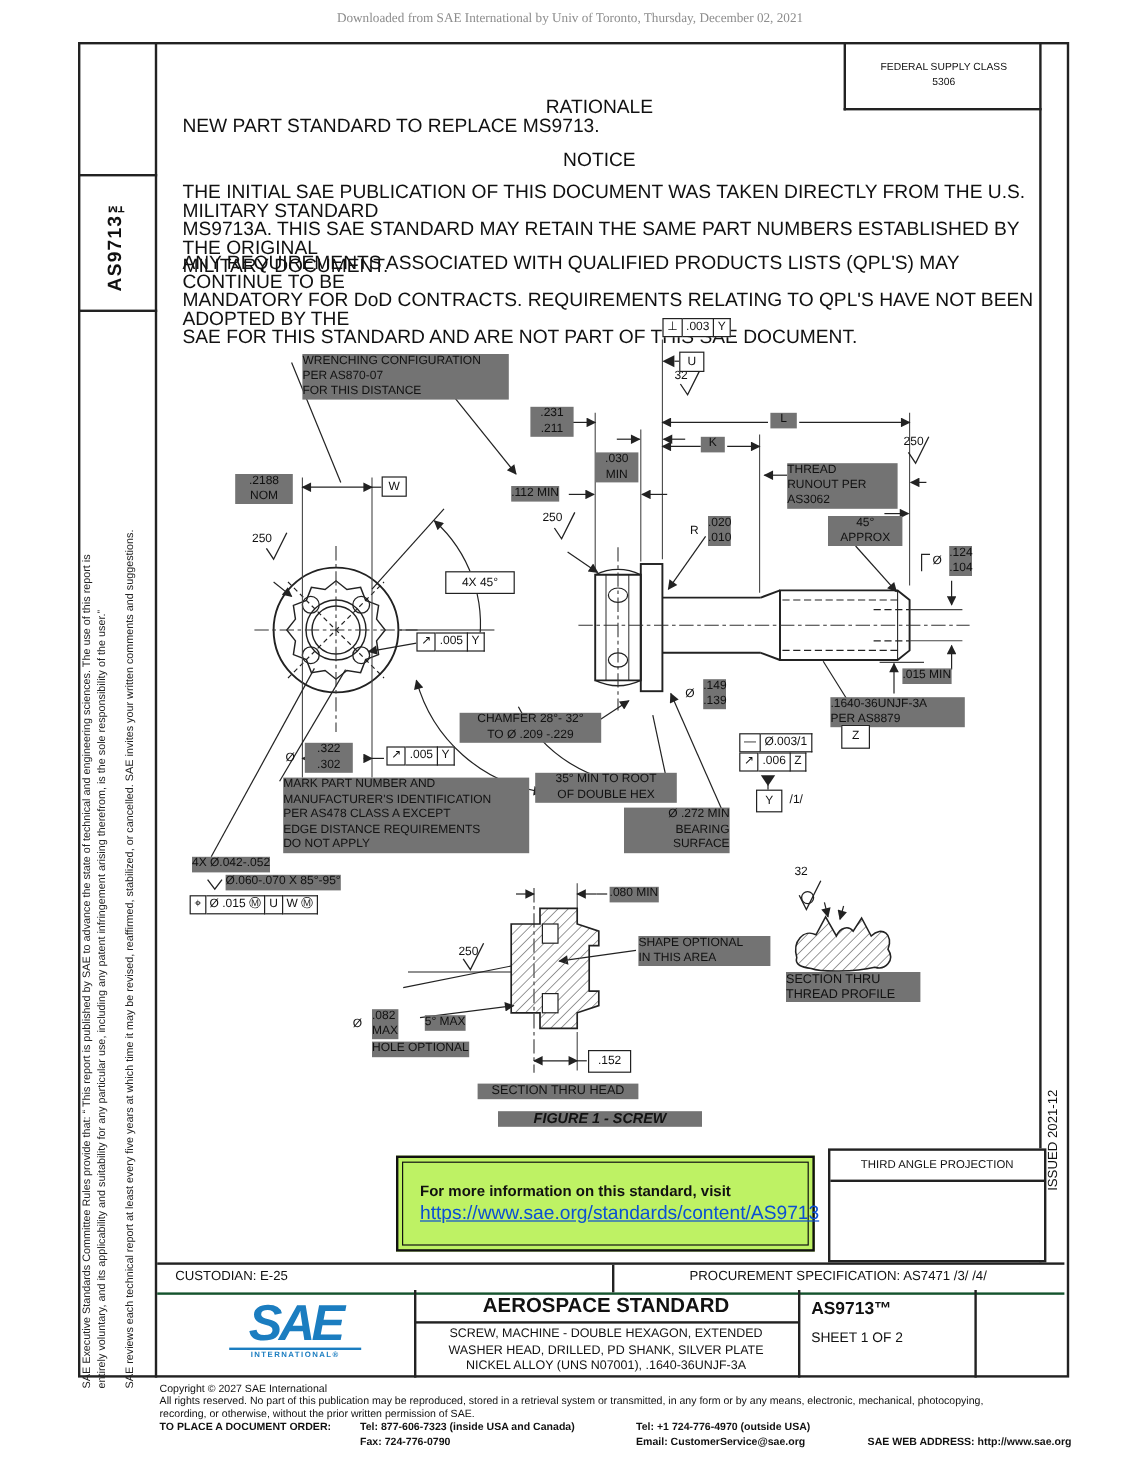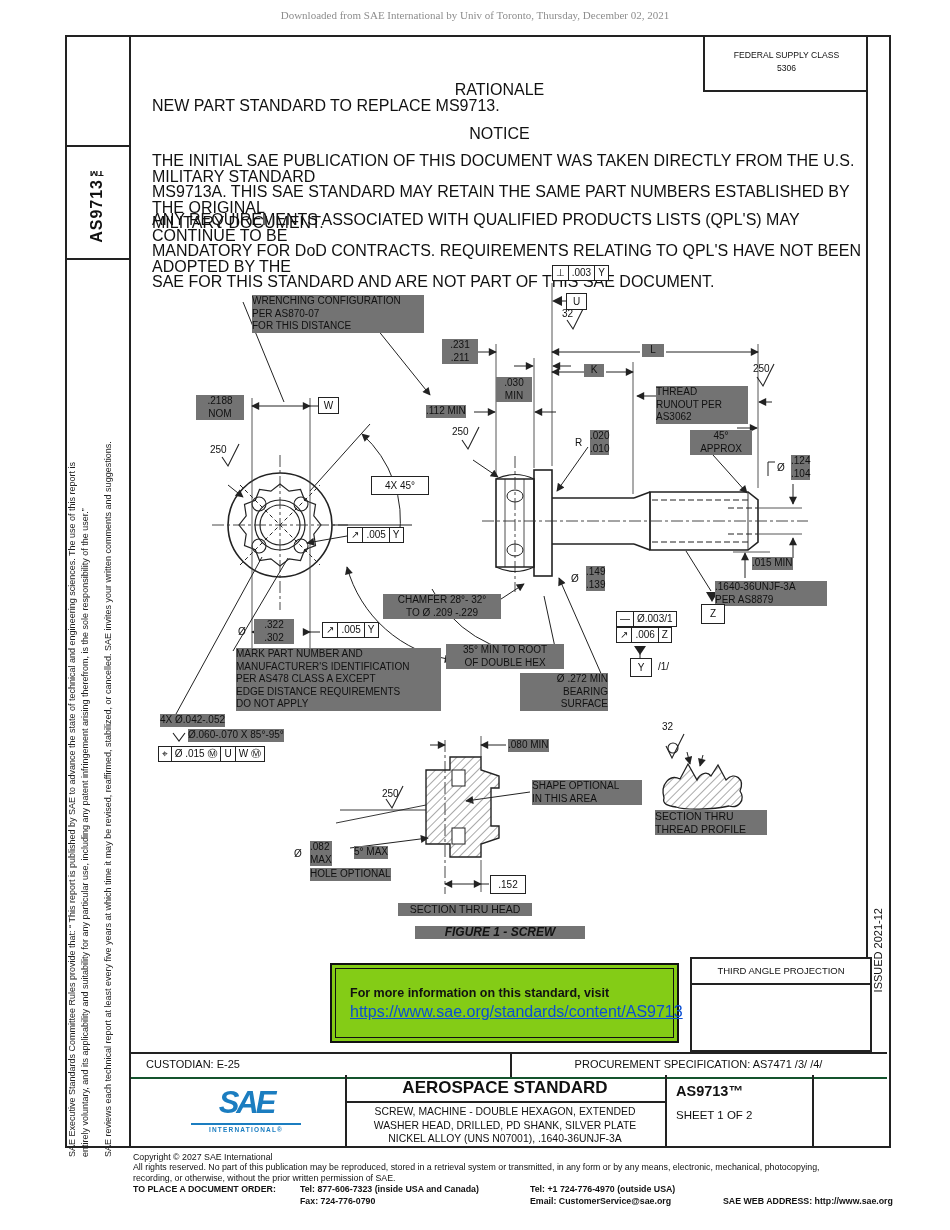--- a/index.html
+++ b/index.html
@@ -20,29 +20,29 @@
   
   .dl{position:absolute;font-size:10px;line-height:12.5px;white-space:pre-line;color:#111;background:#737373;z-index:5;}
   .dl.nc{background:transparent;}
   .fcf{position:absolute;display:flex;z-index:6;background:#fff;}
   .fcf span{display:block;border:1.3px solid #222;border-left:none;padding:0 3px;font-size:10px;line-height:14px;text-align:center;}
   .fcf span:first-child{border-left:1.3px solid #222;}
   .dbox{position:absolute;border:1.3px solid #222;min-width:15px;height:15px;text-align:center;font-size:10px;line-height:15px;background:#fff;z-index:6;padding:0 2px;}
   .boxed{position:absolute;border:1.3px solid #222;background:#fff;text-align:center;font-size:10px;z-index:6;}
   svg{position:absolute;left:0;top:0;z-index:2;}
   
-  .infobox{position:absolute;left:330px;top:963px;width:345px;height:76px;border:2.5px solid #111;z-index:6;background:#84cc16;}
+  .infobox{position:absolute;left:330px;top:963px;width:345px;height:76px;border:2.5px solid #111;z-index:6;background:#bef264;}
   .infobox .inner{position:absolute;left:3px;top:3px;right:3px;bottom:3px;border:1.5px solid #111;
     display:flex;flex-direction:column;justify-content:center;padding-left:14px;gap:3px;}
   .infobox .l1{font-weight:bold;font-size:12.5px;}
   .infobox a{font-size:16px;color:#0b4fd4;text-decoration:underline;}
   
   .projbox{position:absolute;left:690px;top:957px;width:178px;height:91px;border:2px solid #222;z-index:4;background:#fff;}
   .projbox .t{border-bottom:2px solid #222;height:24px;line-height:24px;text-align:center;font-size:9.5px;}
-  .logo-sae{font-style:italic;font-weight:bold;font-size:31px;letter-spacing:-3px;color:#1b7dc0;line-height:40px;text-align:center;}
+  .logo-sae{font-style:italic;font-weight:bold;font-size:42px;letter-spacing:-3px;color:#1b7dc0;line-height:40px;text-align:center;}
   .logo-sub{font-size:6.5px;letter-spacing:1.2px;color:#1b7dc0;font-weight:bold;border-top:2px solid #1b7dc0;padding-top:1px;margin-top:0px;text-align:center;}
   .footer-txt{position:absolute;font-size:8.8px;line-height:10.8px;white-space:pre-line;}
   .bold{font-weight:bold;}
 </style>
 </head>
 <body>
 
 <svg width="950" height="1230" viewBox="0 0 950 1230">
   <defs>
     <marker id="ah" viewBox="0 0 10 10" refX="9" refY="5" markerWidth="10" markerHeight="8" orient="auto-start-reverse">
@@ -299,21 +299,21 @@
 .010</div>
 <div class="dl ctr" style="left:690px;top:430px;width:62px;">45°
 APPROX</div>
 <div class="dl nc" style="left:777px;top:462px;">Ø</div>
 <div class="dl" style="left:791px;top:455px;">.124
 .104</div>
 <div class="dl" style="left:752px;top:557px;">.015 MIN</div>
 <div class="dl nc" style="left:571px;top:573px;">Ø</div>
 <div class="dl" style="left:586px;top:566px;">.149
 .139</div>
-<div class="dl" style="left:715px;top:581px;width:112px;">.1640-36UNJF-3A
+<div class="dl" style="left:692px;top:581px;width:112px;">.1640-36UNJF-3A
 PER AS8879</div>
 <div class="dbox" style="left:701px;top:604px;width:18px;height:18px;line-height:18px;">Z</div>
 <div class="fcf" style="left:616px;top:611px;">
   <span>—</span>
     <span>Ø.003/1</span>
 </div>
 <div class="fcf" style="left:616px;top:627px;">
   <span>↗</span>
     <span>.006</span>
     <span>Z</span>

